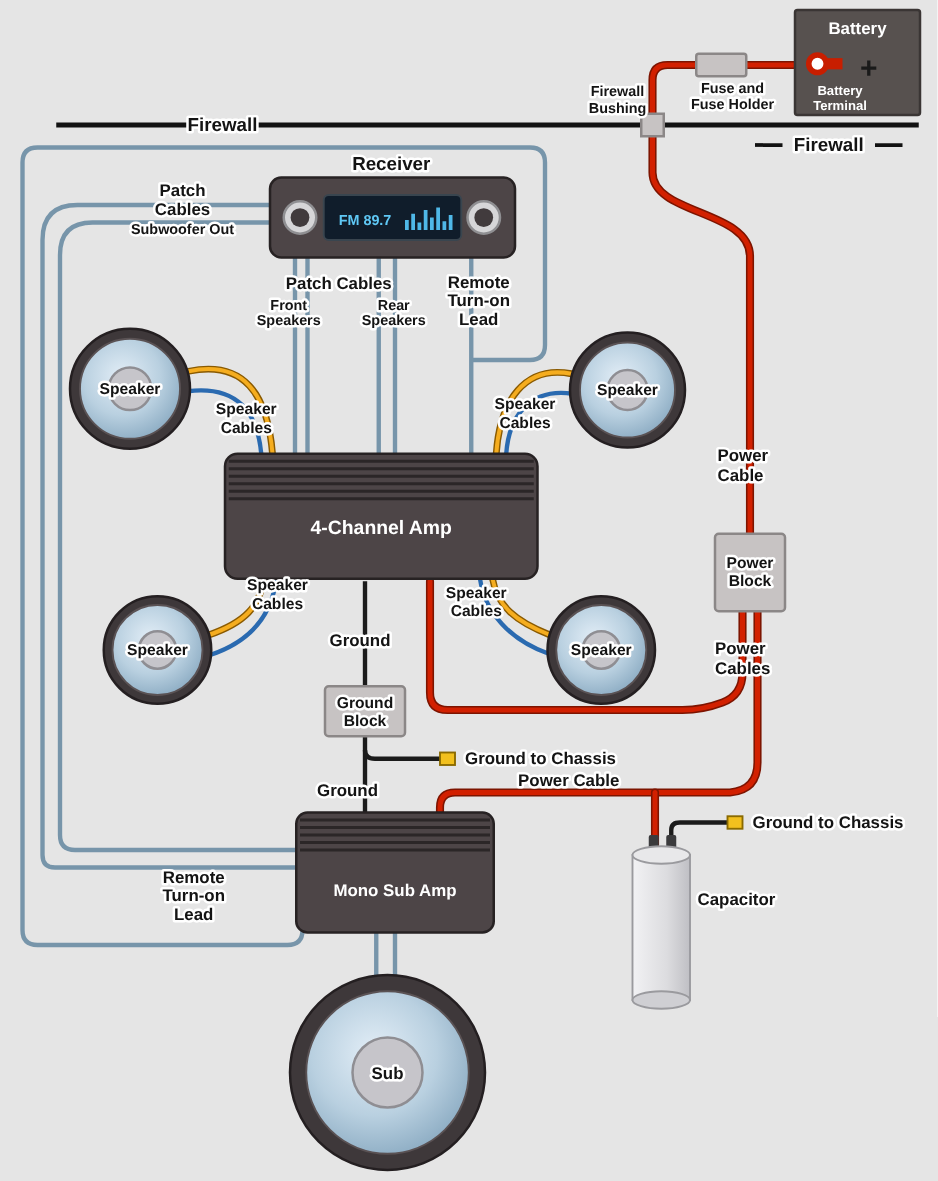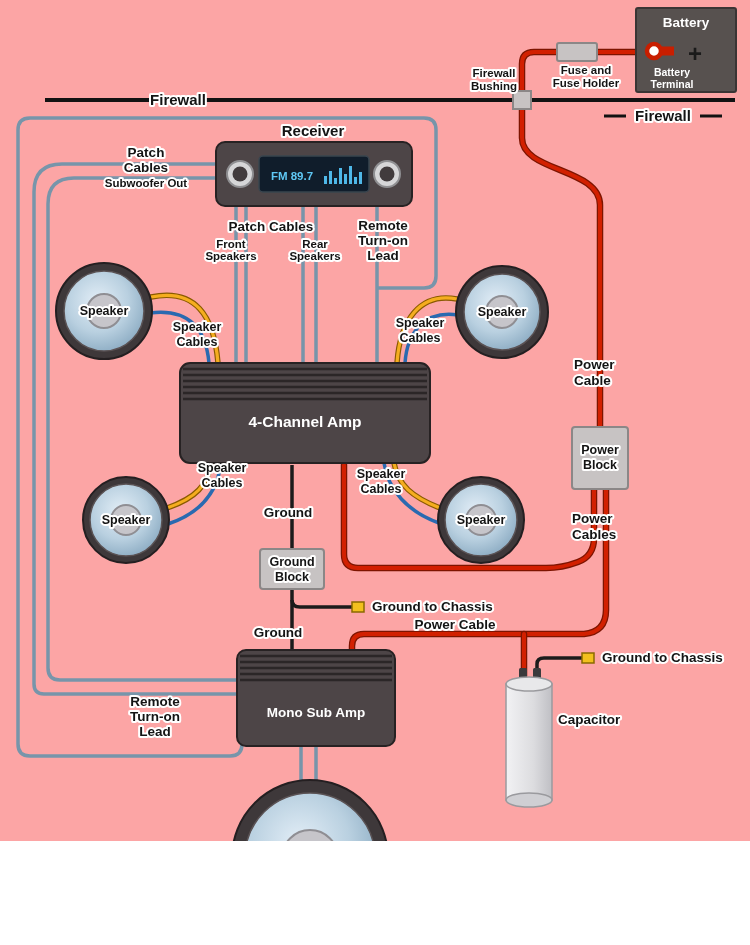--- a/index.html
+++ b/index.html
@@ -1,16 +1,16 @@
 <!DOCTYPE html>
 <html style="--power-cable: #d22000; --power-cable-dark: #7d1400; --ground-wire: #1b1b1b; --speaker-wire-yellow: #f5ad1f; --speaker-wire-yellow-dark: #8a5a00; --speaker-wire-blue: #2a6ab0; --patch-cable-steel: #7795aa; --component-body: #4d4547; --block-fill: #c7c3c3; --connector-yellow: #f2c01e; --firewall-line: #121212; --display-text: #5fc8f5;"><head>
 <meta charset="utf-8">
 <style>
   html,body{margin:0;padding:0;background:#ffffff;}
-  .stage{position:relative;width:750px;height:841px;background:#fca5a5;font-family:"Liberation Sans",sans-serif;overflow:hidden;}
+  .stage{position:relative;width:750px;height:945px;background:#e5e5e5;font-family:"Liberation Sans",sans-serif;overflow:hidden;}
   svg{display:block;}
   .lbl{font-family:"Liberation Sans",sans-serif;font-weight:bold;fill:#141414;
        paint-order:stroke;stroke:#ffffff;stroke-width:4px;stroke-linejoin:round;}
   .wlbl{font-family:"Liberation Sans",sans-serif;font-weight:bold;fill:#ffffff;}
   .disp{font-family:"Liberation Sans",sans-serif;font-weight:bold;fill:var(--display-text);}
   .plus{font-family:"Liberation Sans",sans-serif;font-weight:bold;fill:#1a1a1a;font-size:24px;}
   .s10{font-size:10.5px}.s11{font-size:11.5px}.s12{font-size:12.5px}
   .s13{font-size:13.5px}.s15{font-size:15px}.s16{font-size:15.5px}
   .steel{fill:none;stroke:var(--patch-cable-steel);stroke-width:3.5;}
   .red-u{fill:none;stroke:var(--power-cable-dark);stroke-width:6.5;stroke-linecap:round;}

